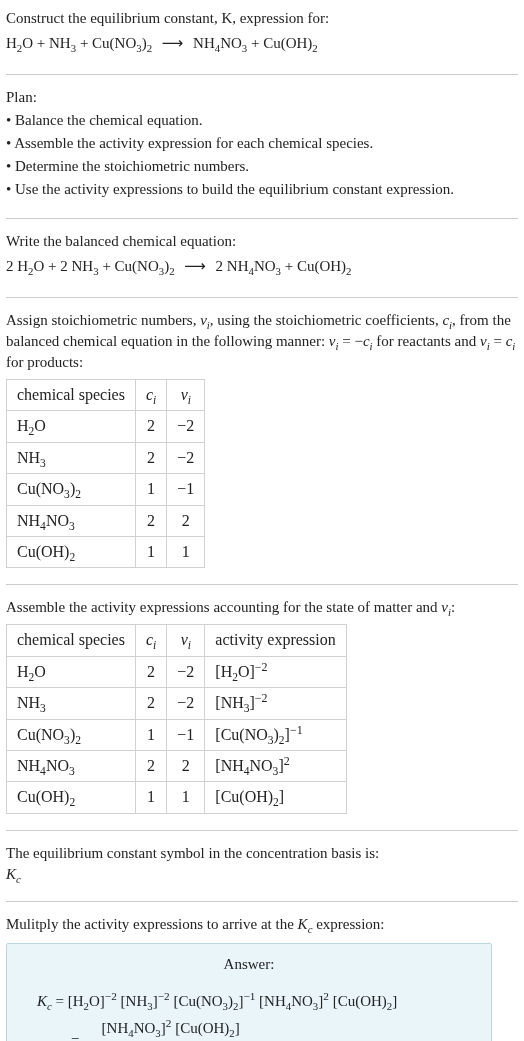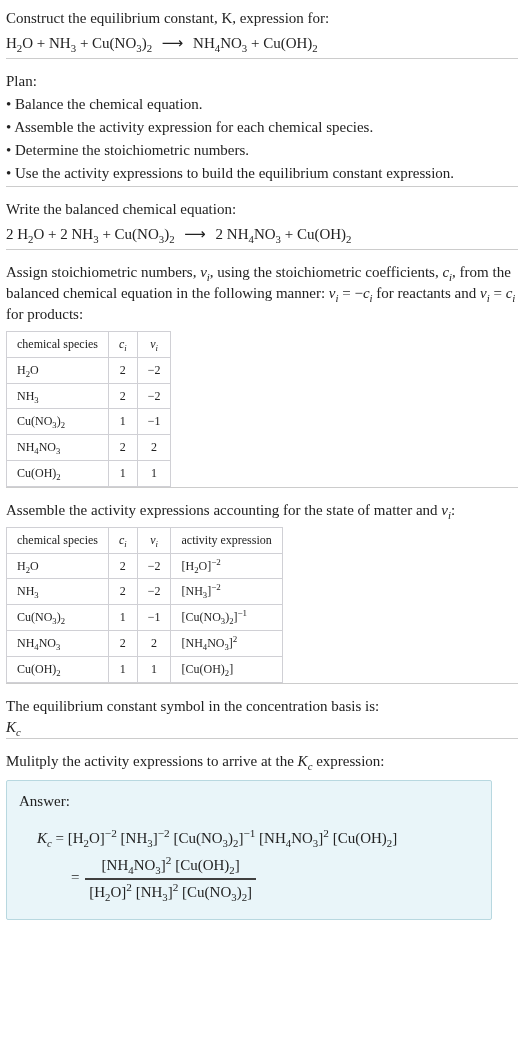--- a/index.html
+++ b/index.html
@@ -10,20 +10,21 @@
     font-family: Georgia, 'Times New Roman', serif;
     font-size: 15px;
     line-height: 1.4;
     width: 524px;
   }
   .page {
     padding: 8px 6px 20px 6px;
   }
   .section {
     border-bottom: 1px solid #ccc;
+    padding-bottom: 16px;
     margin-bottom: 12px;
   }
   .section:last-child {
     border-bottom: none;
   }
   .eq-line {
     white-space: nowrap;
     margin: 4px 0;
   }
   .sub {
@@ -39,21 +40,21 @@
   .ital { font-style: italic; }
   .arrow {
     margin: 0 6px;
   }
   .bullet-line {
     margin: 2px 0;
   }
   table.tbl {
     border-collapse: collapse;
     margin-top: 6px;
-    font-size: 12px;
+    font-size: 16px;
   }
   table.tbl th, table.tbl td {
     border: 1px solid #d0d0d5;
     padding: 4px 10px;
     text-align: left;
     background: #ffffff;
     white-space: nowrap;
   }
   table.tbl th {
     font-weight: normal;
@@ -63,20 +64,21 @@
   }
   .answer-box {
     background: #e9f5f9;
     border: 1px solid #b8d8e0;
     border-radius: 2px;
     padding: 10px 12px 12px 12px;
     max-width: 460px;
   }
   .answer-title {
     margin-bottom: 16px;
+    text-align: center;
   }
   .frac {
     display: inline-block;
     vertical-align: middle;
     text-align: center;
     margin: 0 2px;
   }
   .frac .num {
     display: block;
     padding: 0 4px 2px 4px;

